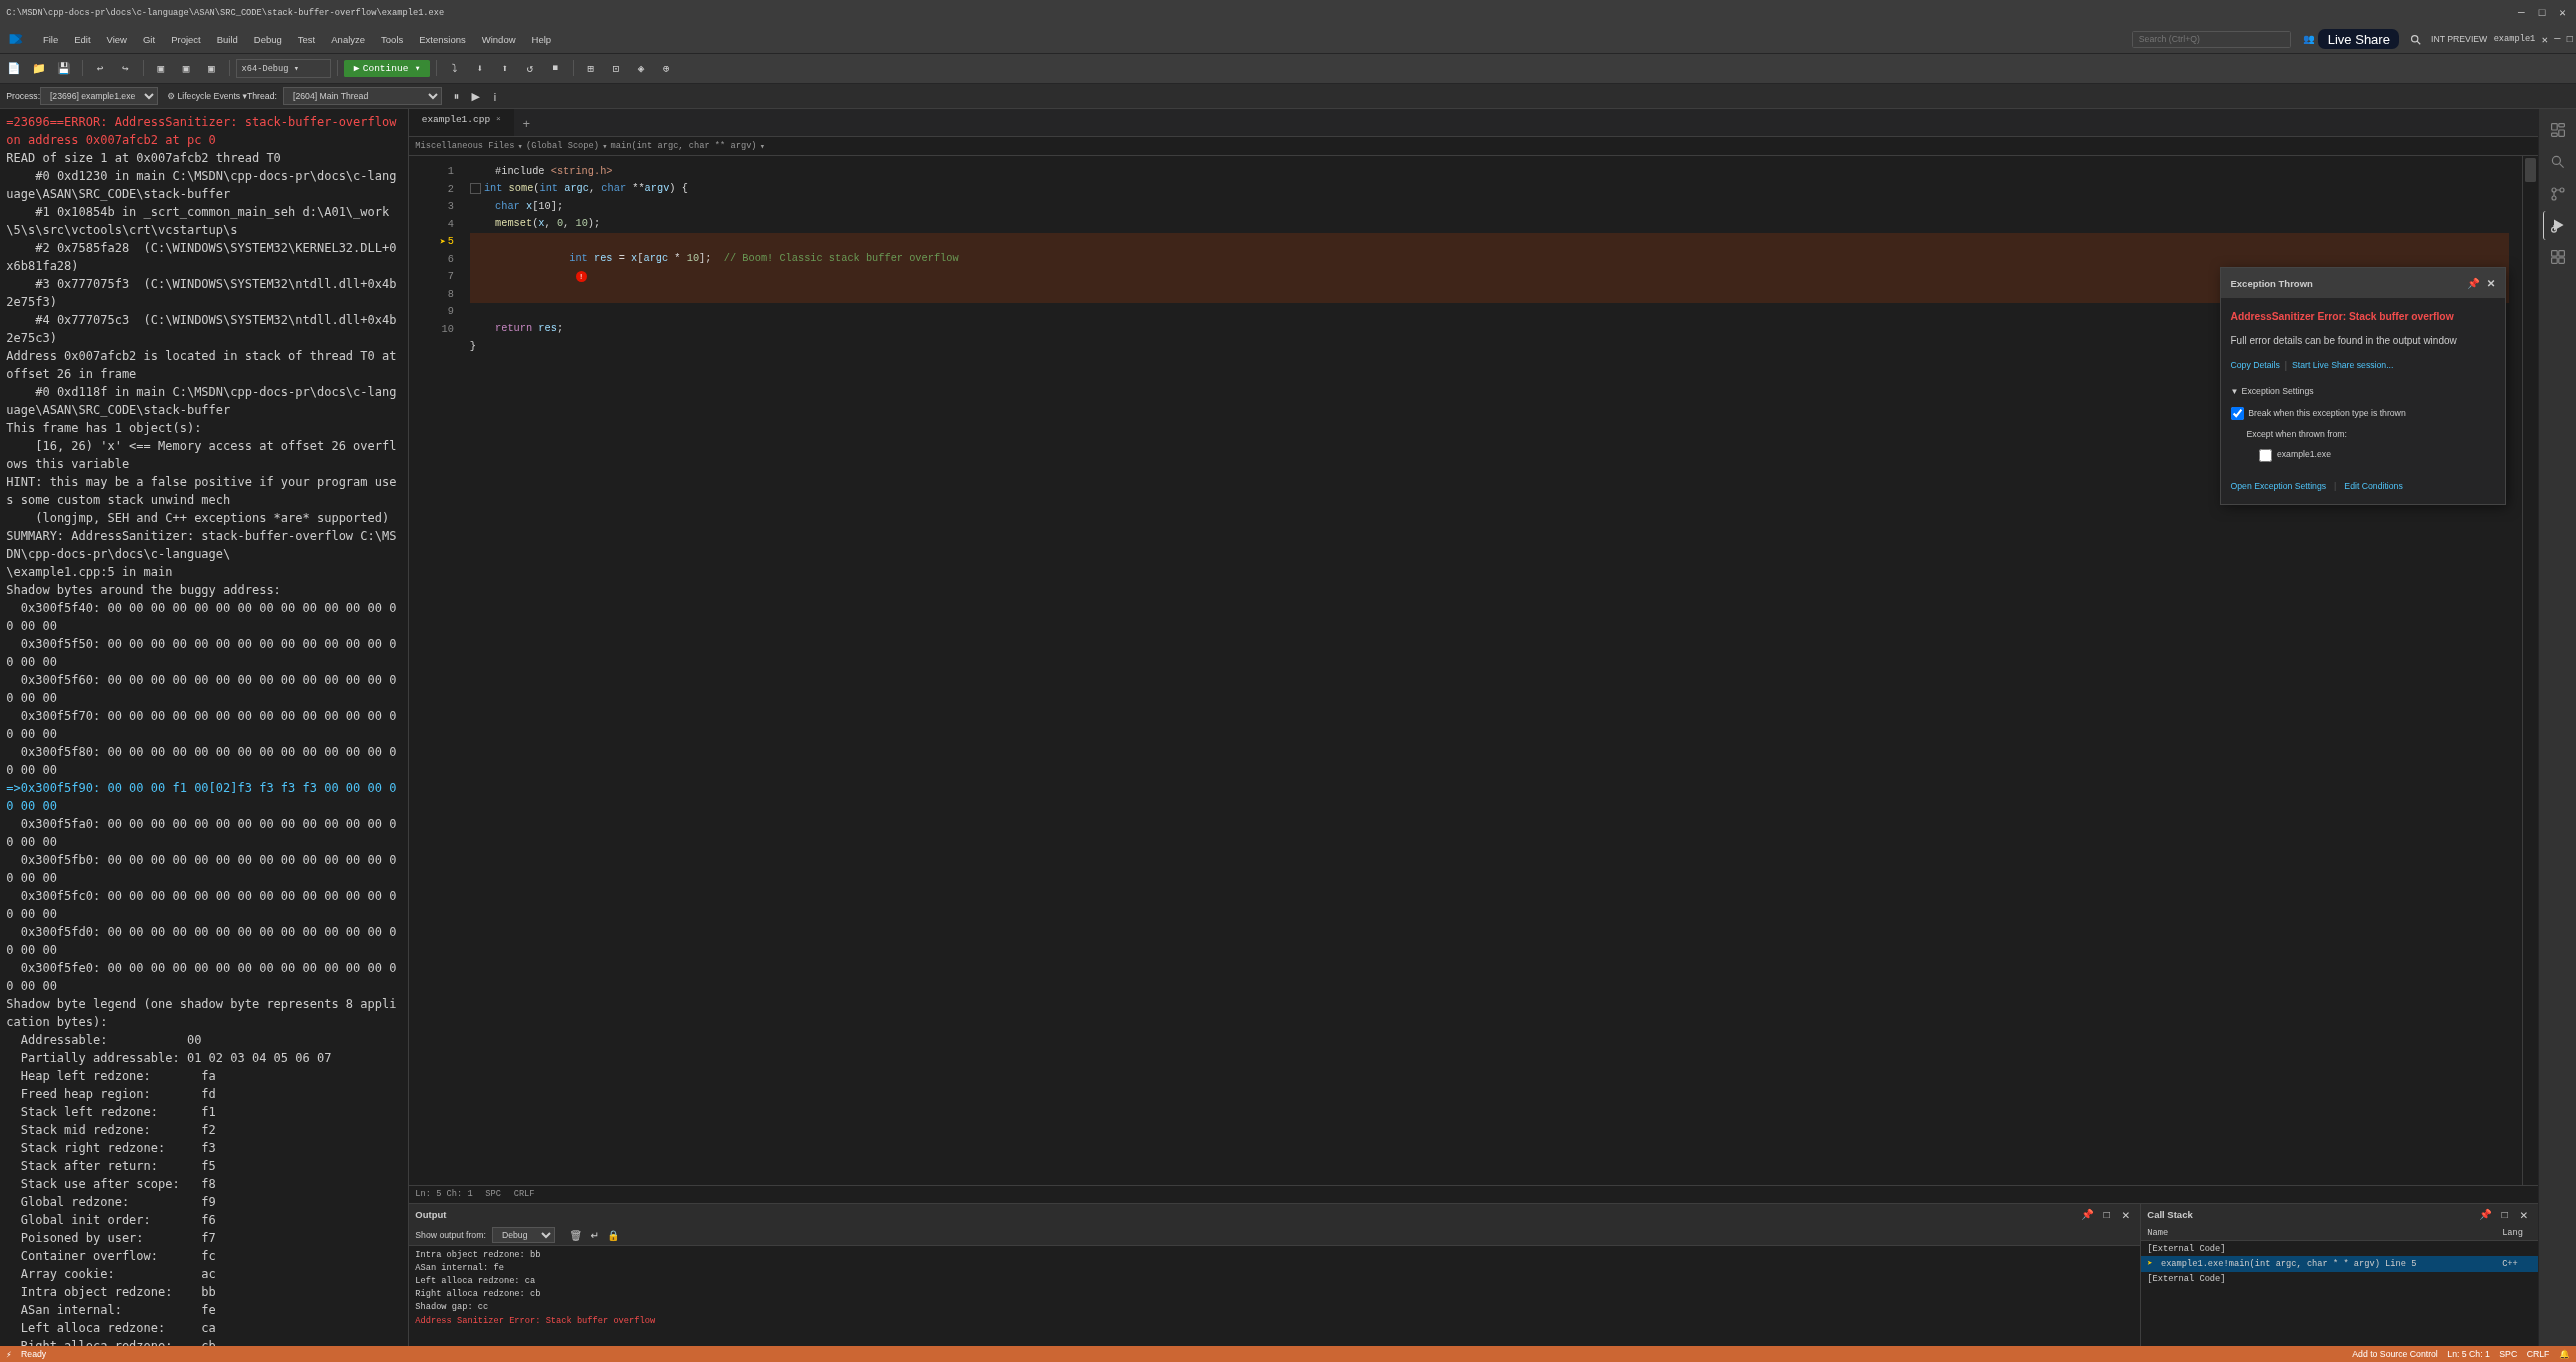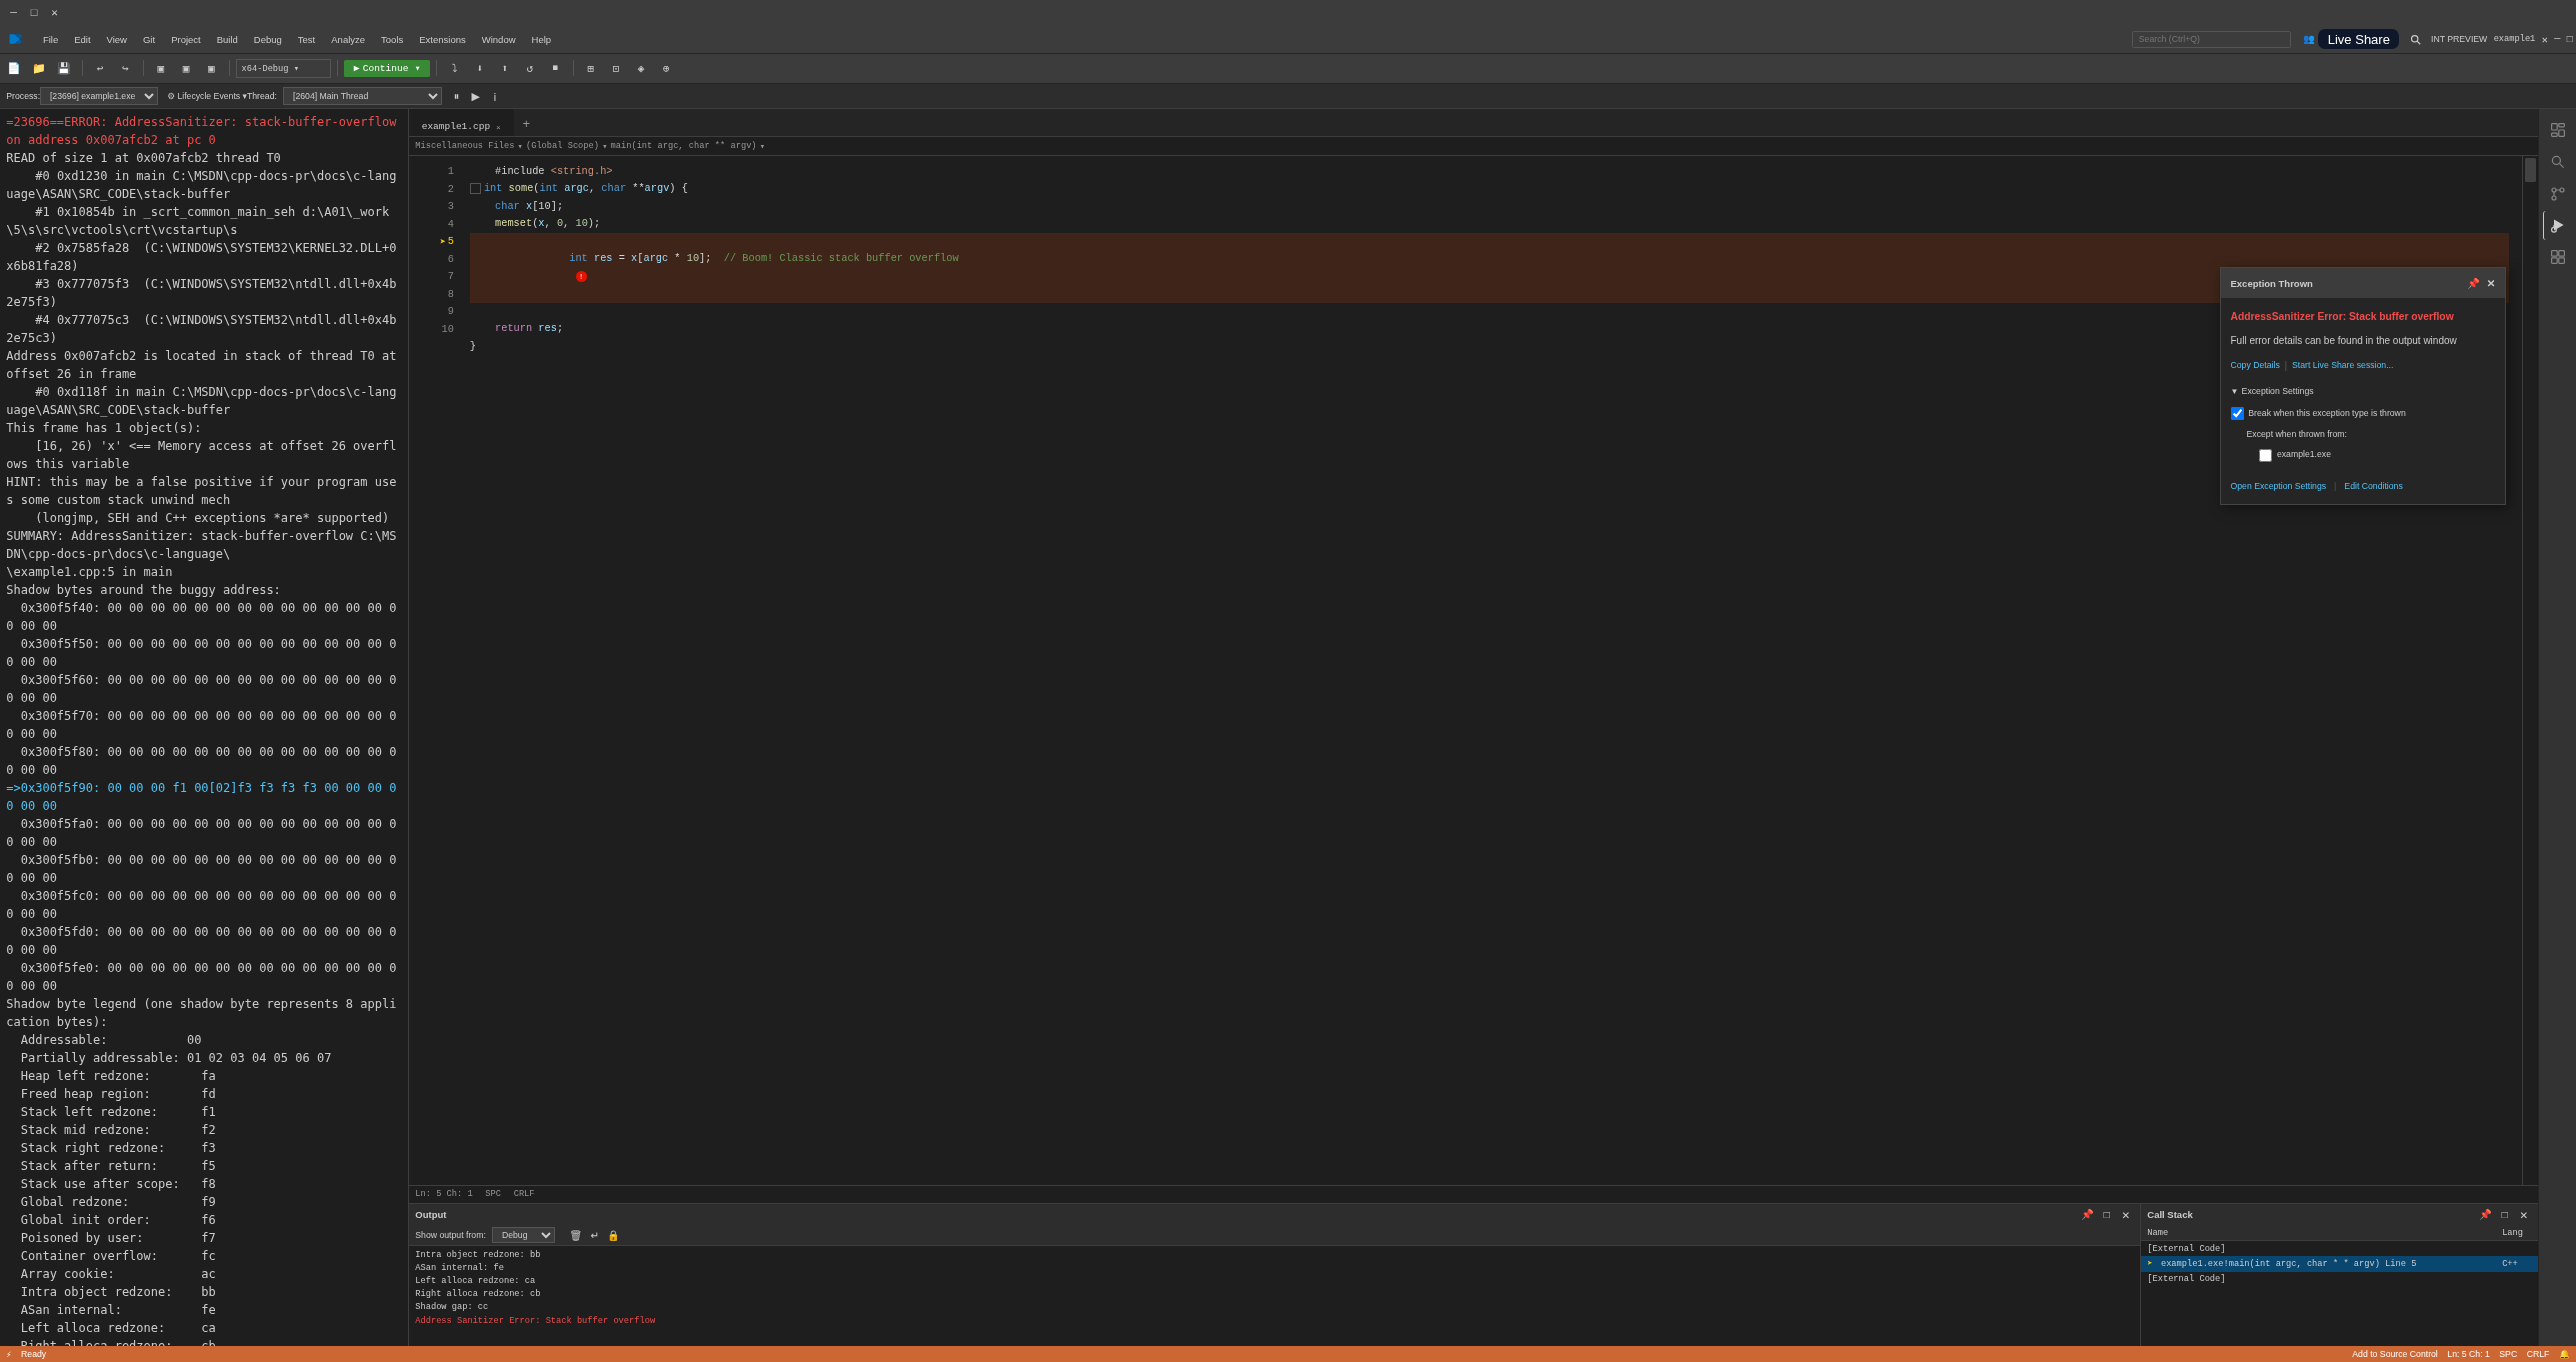--- a/index.html
+++ b/index.html
@@ -190,21 +190,21 @@
       border-bottom: 0.8px solid #3e3e3e;
     }
     .tab {
       background: #2d2d2d;
       padding: 4.8px 12.7px;
       font-size: 9.5px;
       color: #969696;
       cursor: pointer;
       border-right: 0.8px solid #252526;
       display: flex;
-      align-items: flex-end;
+      align-items: flex-start;
       gap: 6px;
       height: 28px;
     }
     .tab.active {
       background: #1e1e1e;
       color: #cccccc;
       border-top: 0.8px solid #007acc;
     }
     .tab-close {
       font-size: 8px;
@@ -520,20 +520,21 @@
       font-size: 8px;
       text-align: center;
       line-height: 11px;
       margin-left: 6.3px;
     }
   </style>
 </head>
 <body>
 
 <div class="title-bar">
+  <span class="title-bar-path">C:\MSDN\cpp-docs-pr\docs\c-language\ASAN\SRC_CODE\stack-buffer-overflow\example1.exe</span>
   <div class="title-bar-controls">
     <div class="title-bar-btn">─</div>
     <div class="title-bar-btn">□</div>
     <div class="title-bar-btn">✕</div>
   </div>
 </div>
 
 <div class="menu-bar">
   <div class="menu-logo">
     <svg width="16" height="16" viewBox="0 0 20 20">

